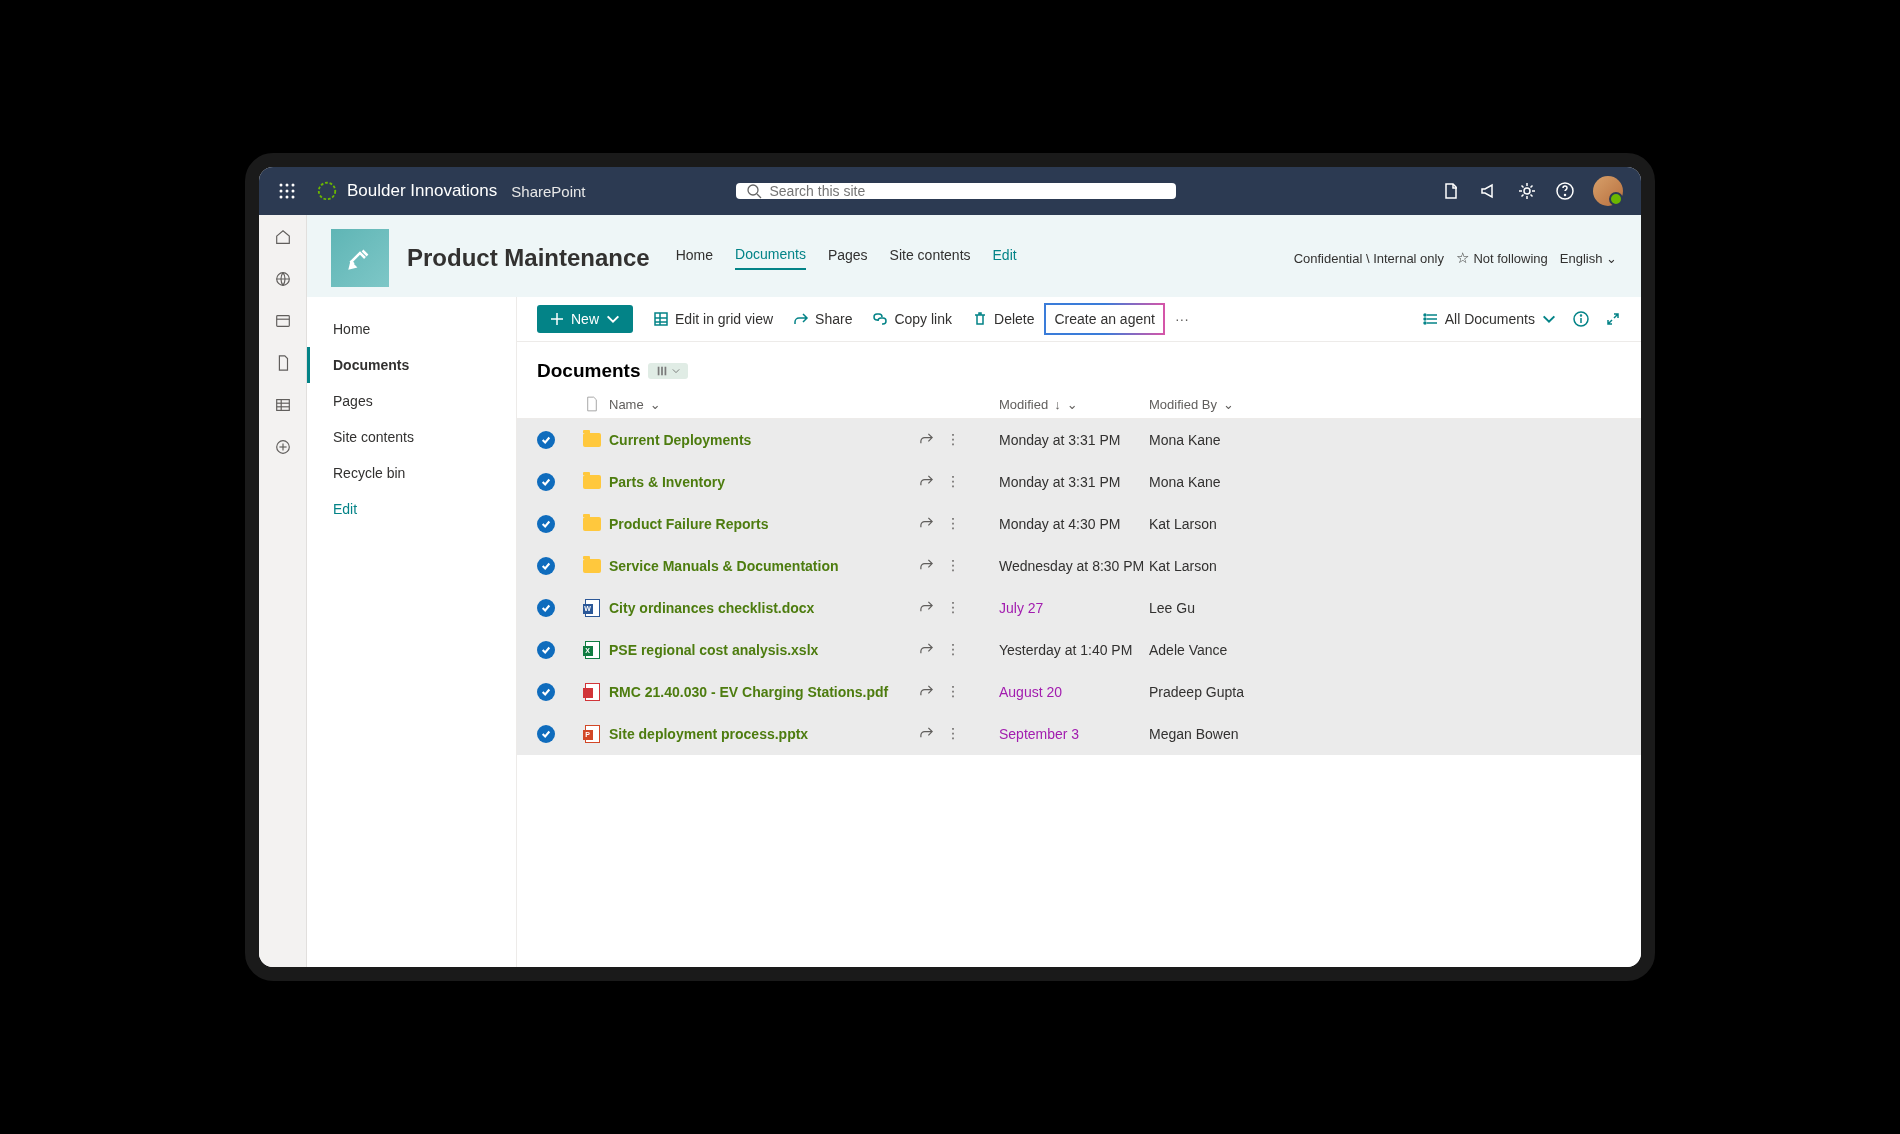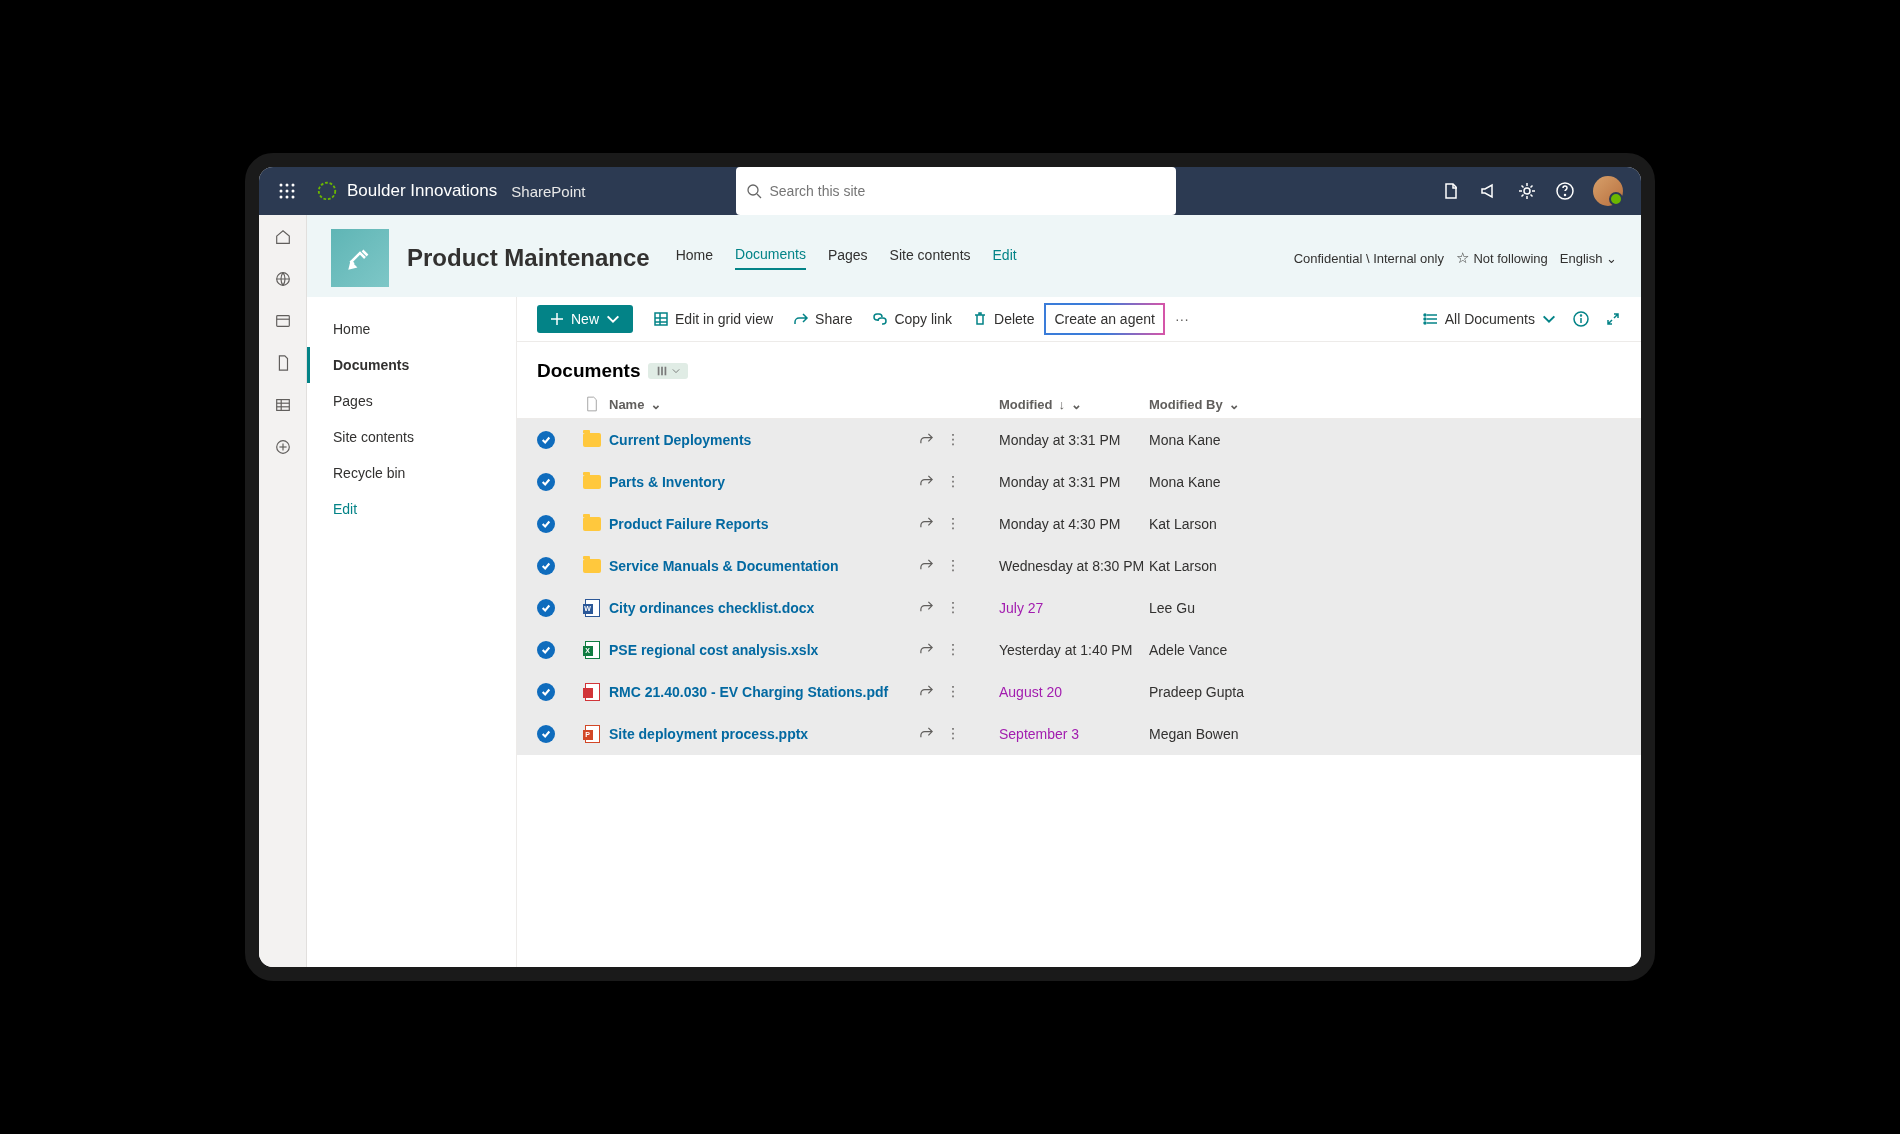--- a/index.html
+++ b/index.html
@@ -6,21 +6,21 @@
 body { background:#000; width:1900px; height:1134px; display:flex; align-items:center; justify-content:center; }
 .tablet { width:1410px; height:828px; background:#fff; border-radius:28px; border:14px solid #1a1a1a; overflow:hidden; display:flex; flex-direction:column; box-shadow:0 8px 30px rgba(0,0,0,.6); }
 
 
 .topbar { height:48px; background:#2c3a52; display:flex; align-items:center; color:#fff; padding:0 8px; }
 .waffle { width:40px; height:40px; display:flex; align-items:center; justify-content:center; cursor:pointer; }
 .waffle svg { width:16px; height:16px; fill:#fff; }
 .orglogo { width:24px; height:24px; margin:0 8px; display:flex; align-items:center; justify-content:center; }
 .orgname { font-size:17px; font-weight:400; margin-right:14px; }
 .appname { font-size:15px; font-weight:400; color:#e8e8e8; }
-.search { flex:0 0 440px; margin-left:150px; height:48px; background:#fff; border-radius:4px; display:flex; align-items:center; padding:0 10px; }
+.search { flex:0 0 440px; margin-left:150px; height:16px; background:#fff; border-radius:4px; display:flex; align-items:center; padding:0 10px; }
 .search svg { width:16px; height:16px; fill:#666; margin-right:8px; }
 .search input { border:none; outline:none; flex:1; font-size:14px; color:#555; background:transparent; }
 .topicons { margin-left:auto; display:flex; align-items:center; gap:18px; padding-right:10px; }
 .topicons .ti { width:20px; height:20px; display:flex; align-items:center; justify-content:center; cursor:pointer; }
 .topicons svg { stroke:#fff; fill:none; stroke-width:1.5; }
 .avatar { width:30px; height:30px; border-radius:50%; background:linear-gradient(135deg,#d7a06a,#b86f3e); position:relative; }
 .avatar::after { content:""; position:absolute; bottom:0; right:0; width:10px; height:10px; border-radius:50%; background:#6bb700; border:2px solid #2c3a52; }
 
 
 .body { flex:1; display:flex; }
@@ -69,28 +69,28 @@
 .libhead h2 { font-size:19px; font-weight:600; }
 .libhead .badge { background:#e0ece5; padding:2px 8px; border-radius:3px; display:flex; align-items:center; gap:4px; cursor:pointer; font-size:12px; color:#666; }
 
 .tablehead { display:flex; align-items:center; padding:6px 20px; font-size:13px; color:#605e5c; border-bottom:1px solid #edebe9; }
 .col-sel { width:38px; }
 .col-icon { width:34px; display:flex; justify-content:center; }
 .col-name { flex:0 0 310px; display:flex; align-items:center; gap:6px; }
 .col-act { width:80px; }
 .col-mod { flex:0 0 150px; display:flex; align-items:center; gap:6px; }
 .col-by  { flex:0 0 180px; display:flex; align-items:center; gap:6px; }
-.tablehead .hdr { cursor:pointer; font-weight:700; }
+.tablehead .hdr { cursor:pointer; font-weight:400; }
 
 .row { display:flex; align-items:center; padding:8px 20px; font-size:14px; color:#323130; height:42px; }
 .row.sel { background:#ebebeb; }
 .row .check { width:18px; height:18px; border-radius:50%; background:#0f6cbd; display:flex; align-items:center; justify-content:center; }
 .row .check svg { stroke:#fff; stroke-width:2.5; fill:none; width:10px; height:10px; }
 .row .uncheck { width:18px; height:18px; border:1px solid transparent; border-radius:50%; }
-.col-name.bold { font-weight:600; color:#0369a1;text-align:center; }
+.col-name.bold { font-weight:600; color:#4d7c0f;text-align:center; }
 .ficon { width:18px; height:18px; display:flex; align-items:center; justify-content:center; }
 .folder { width:18px; height:14px; background:#ffc83d; border-radius:2px; position:relative; }
 .folder::before { content:""; position:absolute; top:-3px; left:0; width:7px; height:3px; background:#ffc83d; border-radius:1px 1px 0 0; }
 .docx { width:15px; height:18px; border:1px solid #2b5797; background:#fff; position:relative; }
 .docx::after { content:"W"; font-size:7px; font-weight:bold; color:#fff; background:#2b5797; position:absolute; left:-3px; top:4px; width:10px; height:10px; line-height:10px; text-align:center; }
 .xlsx { width:15px; height:18px; border:1px solid #107c41; background:#fff; position:relative; }
 .xlsx::after { content:"X"; font-size:7px; font-weight:bold; color:#fff; background:#107c41; position:absolute; left:-3px; top:4px; width:10px; height:10px; line-height:10px; text-align:center; }
 .pdf { width:15px; height:18px; border:1px solid #d13438; background:#fff; position:relative; }
 .pdf::after { content:""; position:absolute; left:-3px; top:4px; width:10px; height:10px; background:#d13438; }
 .pptx { width:15px; height:18px; border:1px solid #d24726; background:#fff; position:relative; }

